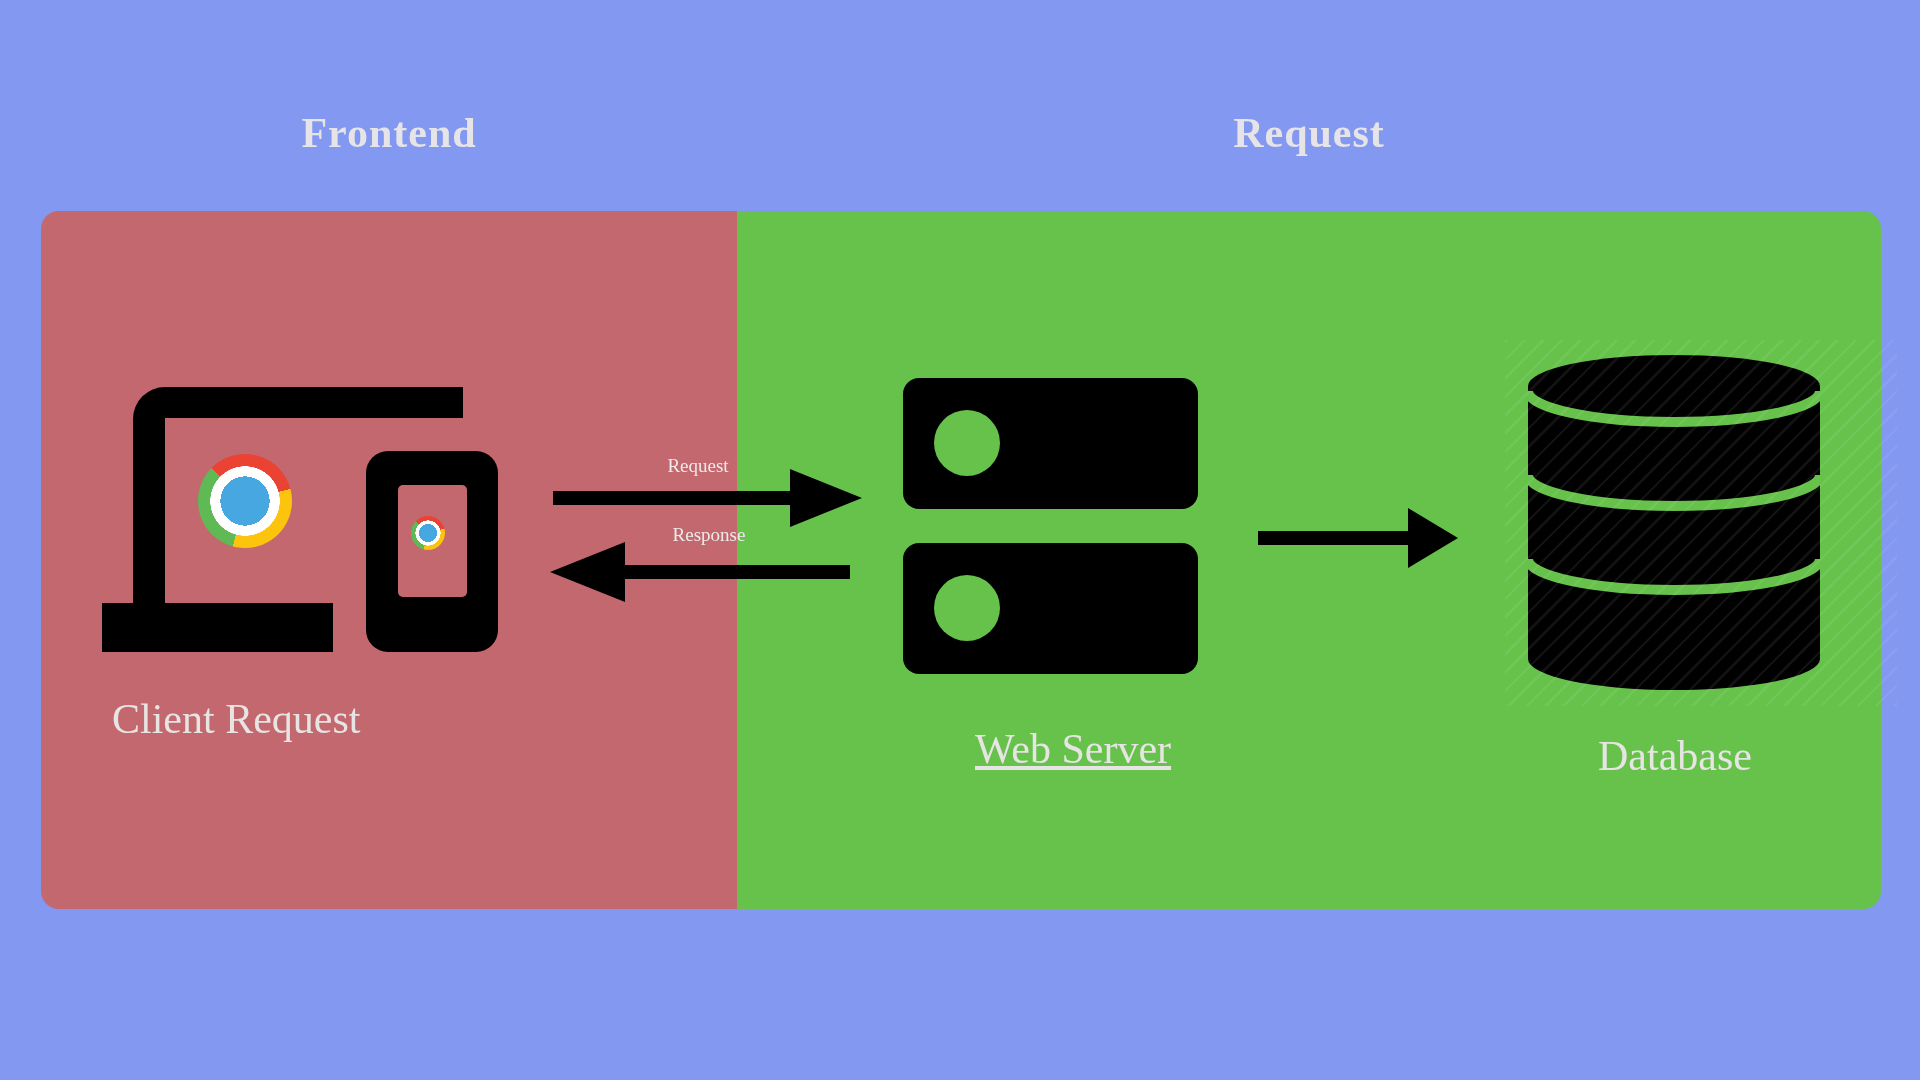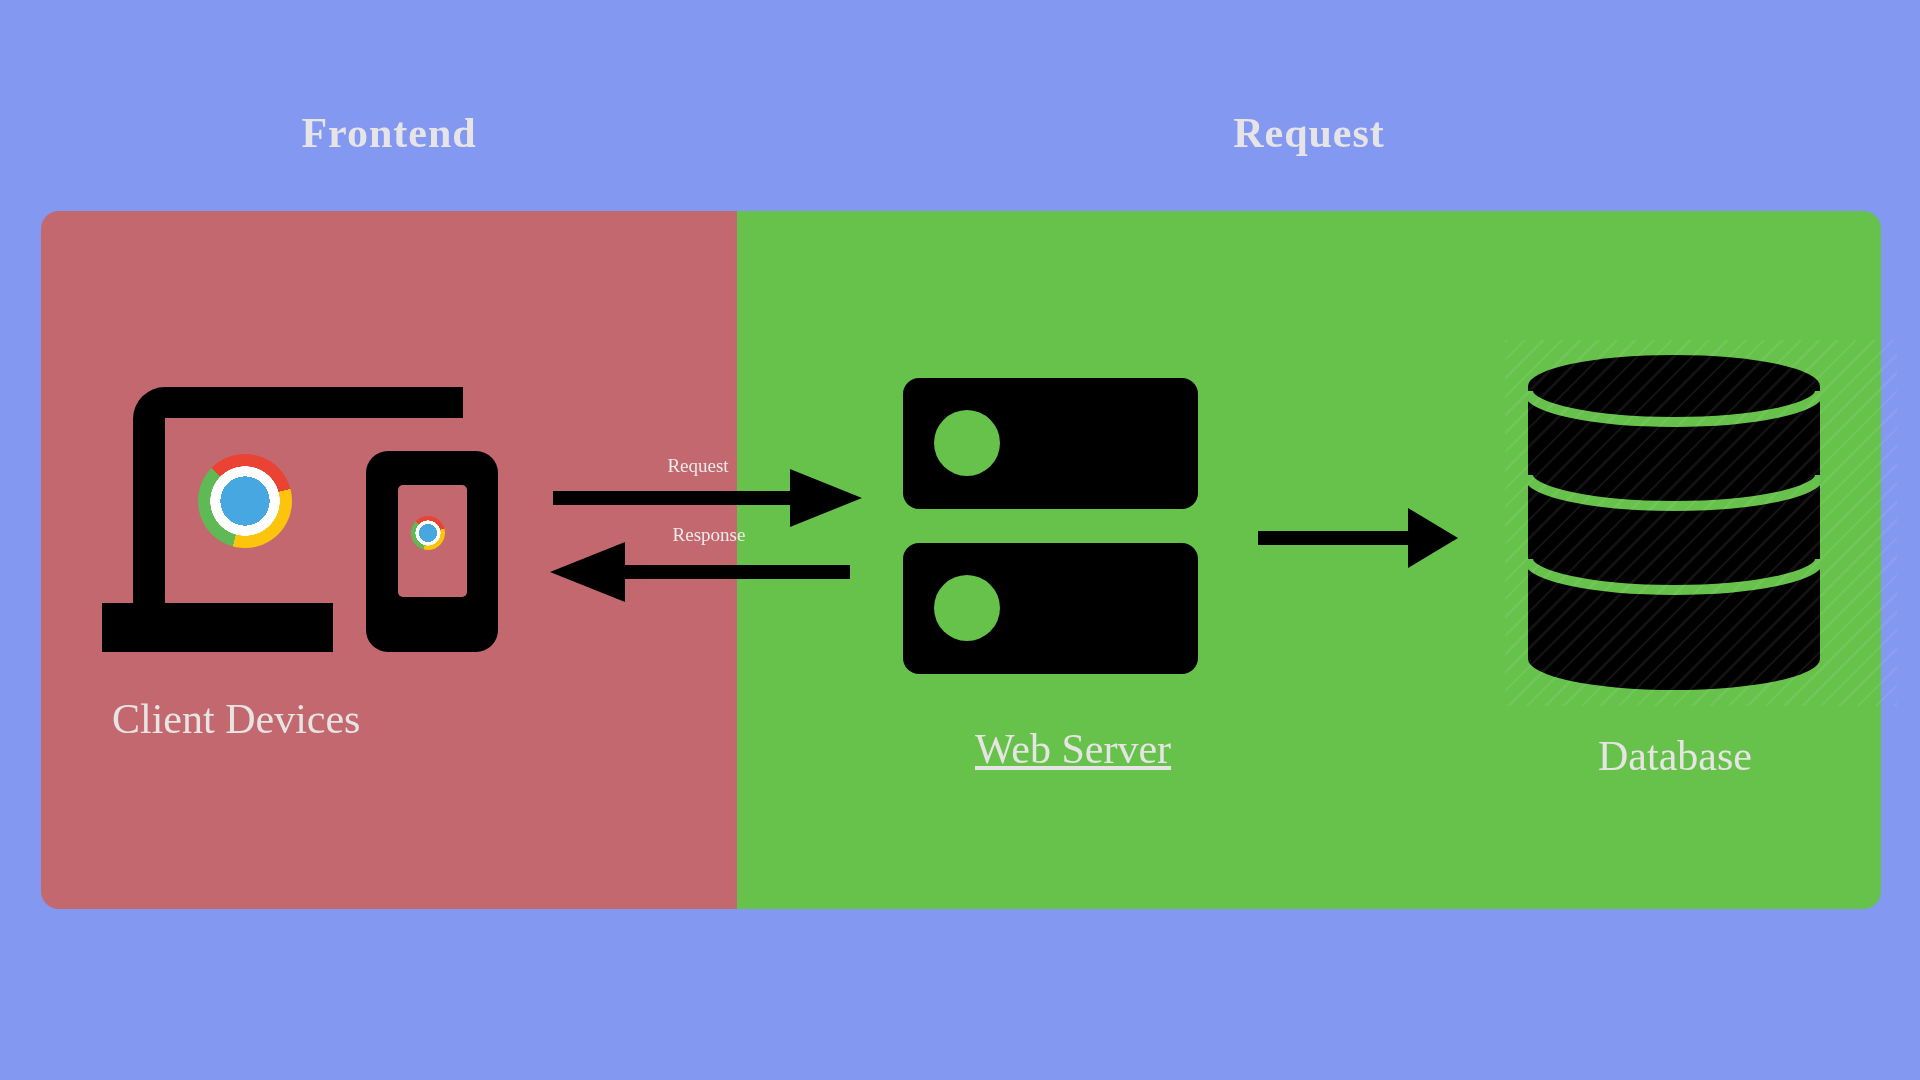--- a/index.html
+++ b/index.html
@@ -59,21 +59,21 @@
 
 <svg class="abs" style="left:100px;top:385px;" width="400" height="270" viewBox="0 0 400 270">
   <path d="M 363,2 L 65,2 A 32 32 0 0 0 33,34 L 33,218 L 65,218 L 65,33 L 363,33 Z" fill="#000"></path>
   <path d="M 2,218 L 233,218 L 233,267 L 2,267 Z" fill="#000"></path>
   <rect x="266" y="66" width="132" height="201" rx="22" fill="#000"></rect>
   <rect x="298" y="100" width="69" height="112" rx="5" fill="#c3686e"></rect>
 </svg>
 <div class="chrome" style="left:198px;top:454px;width:94px;height:94px;"></div>
 <div class="chrome" style="left:411px;top:516px;width:34px;height:34px;"></div>
 
-<div class="abs node-label" style="left:112px;top:698px;">Client Devices</div>
+<div class="abs node-label" style="left:112px;top:698px;">Client Request</div>
 
 <div class="abs arrow-label" style="left:698px;top:456px;">Request</div>
 <div class="shaft" style="left:553px;top:491px;width:237px;height:14px;"></div>
 <div class="head head-right-lg" style="left:790px;top:469px;"></div>
 
 <div class="abs arrow-label" style="left:709px;top:513px;margin-top:12px;">Response</div>
 <div class="shaft" style="left:625px;top:565px;width:225px;height:14px;"></div>
 <div class="head head-left" style="left:550px;top:542px;"></div>
 
 <div class="server-box" style="top:378px;"></div>

